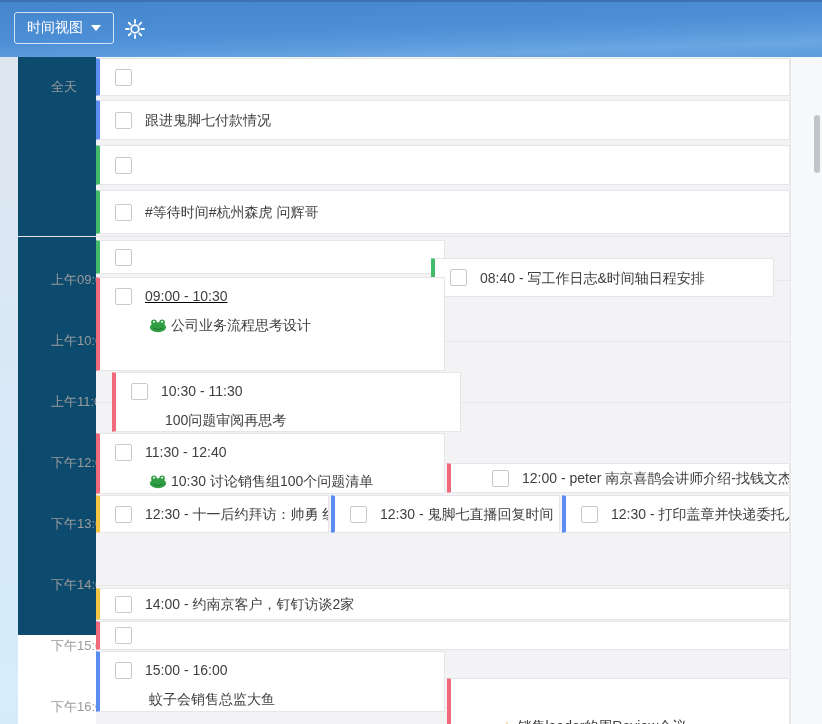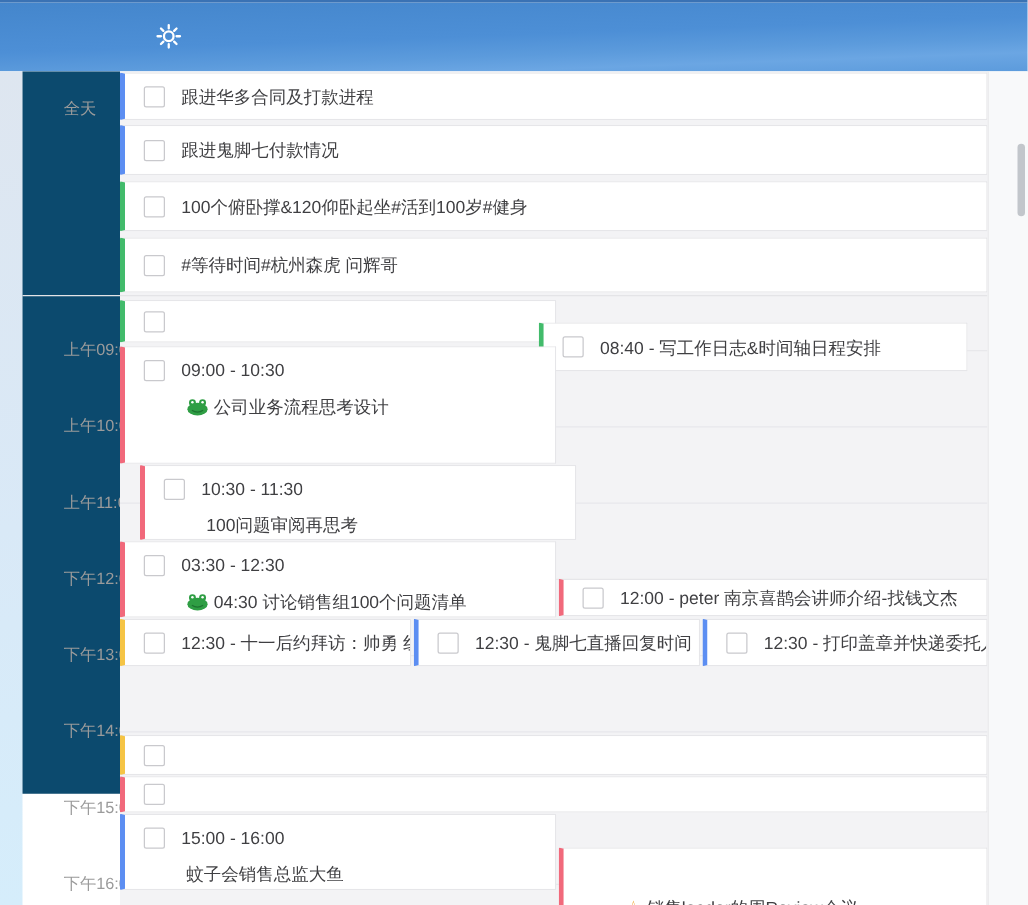--- a/index.html
+++ b/index.html
@@ -68,20 +68,24 @@
     position:absolute;left:49px;top:38px;display:flex;align-items:center;gap:4px;
     color:#3f3f42;font-size:14px;line-height:18px;white-space:nowrap;
   }
   .frog{width:18px;height:15px;display:inline-block;}
   .star{color:#f2b04a;font-size:15px;line-height:15px;}
 </style>
 </head>
 <body>
 
 <div class="topbar">
+  <div class="view-btn">
+    <span>时间视图</span>
+    <span class="caret"></span>
+  </div>
   <span class="gear">
     <svg width="22" height="22" viewBox="0 0 24 24" fill="none" stroke="#ffffff" stroke-width="2" stroke-linecap="round">
       <circle cx="12" cy="12" r="4.2"></circle>
       <path d="M12 2.2v3 M12 18.8v3 M2.2 12h3 M18.8 12h3 M5.2 5.2l2.1 2.1 M16.7 16.7l2.1 2.1 M18.8 5.2l-2.1 2.1 M7.3 16.7l-2.1 2.1"></path>
     </svg>
   </span>
 </div>
 
 <div class="content">
   <div class="left-strip"></div>
@@ -103,53 +107,51 @@
     <div class="hour-line" style="top: 406px;"></div>
     <div class="hour-line" style="top: 467px;"></div>
     <div class="hour-line" style="top: 528px;"></div>
     <div class="hour-line" style="top: 589px;"></div>
     <div class="hour-line" style="top: 650px;"></div>
     <div class="section-line" style="top: 179px;"></div>
     <div>
       <div class="event-card" style="left: 96px; top: 1px; width: 694px; height: 38px; border-left-color: rgb(92, 142, 242);">
         <div class="ev-row">
           <span class="checkbox"></span>
-          <span class="ev-text">跟进华多合同及打款进程</span>
         </div>
       </div>
       <div class="event-card" style="left: 96px; top: 43px; width: 694px; height: 40px; border-left-color: rgb(92, 142, 242);">
         <div class="ev-row">
           <span class="checkbox"></span>
           <span class="ev-text">跟进鬼脚七付款情况</span>
         </div>
       </div>
       <div class="event-card" style="left: 96px; top: 88px; width: 694px; height: 40px; border-left-color: rgb(66, 187, 107);">
         <div class="ev-row">
           <span class="checkbox"></span>
-          <span class="ev-text">100个俯卧撑&amp;120仰卧起坐#活到100岁#健身</span>
         </div>
       </div>
       <div class="event-card" style="left: 96px; top: 133px; width: 694px; height: 44px; border-left-color: rgb(66, 187, 107);">
         <div class="ev-row">
           <span class="checkbox"></span>
           <span class="ev-text">#等待时间#杭州森虎 问辉哥</span>
         </div>
       </div>
       <div class="event-card" style="left: 96px; top: 183px; width: 349px; height: 34px; border-left-color: rgb(66, 187, 107);">
         <div class="ev-row">
           <span class="checkbox"></span>
         </div>
       </div>
       <div class="event-card" style="left: 431px; top: 201px; width: 343px; height: 39px; border-left-color: rgb(66, 187, 107);">
         <div class="ev-row">
           <span class="checkbox"></span>
           <span class="ev-text">08:40 - 写工作日志&amp;时间轴日程安排</span>
         </div>
       </div>
-      <div class="event-card" style="left: 96px; top: 220px; width: 349px; height: 94px; border-left-color: rgb(241, 105, 123);">
+      <div class="event-card" style="left: 96px; top: 220px; width: 349px; height: 94px; border-left-color: rgb(241, 105, 123); text-decoration: underline;">
         <div class="ev-row two">
           <span class="checkbox"></span>
           <span class="ev-text">09:00 - 10:30</span>
         </div>
         <div class="ev-line2">
           <span class="frog"><svg width="18" height="15" viewBox="0 0 20 16">
               <circle cx="5.5" cy="4.3" r="3.1" fill="#2f9e44"></circle>
               <circle cx="14.5" cy="4.3" r="3.1" fill="#2f9e44"></circle>
               <ellipse cx="10" cy="10" rx="9" ry="5.6" fill="#2f9e44"></ellipse>
               <circle cx="5.5" cy="3.9" r="1.1" fill="#fff"></circle>
@@ -164,35 +166,35 @@
           <span class="checkbox"></span>
           <span class="ev-text">10:30 - 11:30</span>
         </div>
         <div class="ev-line2">
           <span>100问题审阅再思考</span>
         </div>
       </div>
       <div class="event-card" style="left: 96px; top: 376px; width: 349px; height: 61px; border-left-color: rgb(241, 105, 123);">
         <div class="ev-row two">
           <span class="checkbox"></span>
-          <span class="ev-text">03:30 - 12:30</span>
+          <span class="ev-text">11:30 - 12:40</span>
         </div>
         <div class="ev-line2">
           <span class="frog"><svg width="18" height="15" viewBox="0 0 20 16">
               <circle cx="5.5" cy="4.3" r="3.1" fill="#2f9e44"></circle>
               <circle cx="14.5" cy="4.3" r="3.1" fill="#2f9e44"></circle>
               <ellipse cx="10" cy="10" rx="9" ry="5.6" fill="#2f9e44"></ellipse>
               <circle cx="5.5" cy="3.9" r="1.1" fill="#fff"></circle>
               <circle cx="14.5" cy="3.9" r="1.1" fill="#fff"></circle>
               <path d="M5 11 q5 3.2 10 0" stroke="#1d7330" stroke-width="1.1" fill="none"></path>
             </svg></span>
-          <span>04:30 讨论销售组100个问题清单</span>
-        </div>
-      </div>
-      <div class="event-card" style="left: 447px; top: 406px; width: 343px; height: 30px; border-left-color: rgb(241, 105, 123);">
+          <span>10:30 讨论销售组100个问题清单</span>
+        </div>
+      </div>
+      <div class="event-card" style="left: 447px; top: 406px; width: 343px; height: 30px; border-left-color: rgb(241, 105, 123); padding-left: 26px;">
         <div class="ev-row">
           <span class="checkbox"></span>
           <span class="ev-text">12:00 - peter 南京喜鹊会讲师介绍-找钱文杰</span>
         </div>
       </div>
       <div class="event-card" style="left: 96px; top: 438px; width: 233px; height: 38px; border-left-color: rgb(245, 196, 69);">
         <div class="ev-row">
           <span class="checkbox"></span>
           <span class="ev-text">12:30 - 十一后约拜访：帅勇 红...</span>
         </div>
@@ -205,20 +207,21 @@
       </div>
       <div class="event-card" style="left: 562px; top: 438px; width: 228px; height: 38px; border-left-color: rgb(92, 142, 242);">
         <div class="ev-row">
           <span class="checkbox"></span>
           <span class="ev-text">12:30 - 打印盖章并快递委托人...</span>
         </div>
       </div>
       <div class="event-card" style="left: 96px; top: 531px; width: 694px; height: 32px; border-left-color: rgb(245, 196, 69);">
         <div class="ev-row">
           <span class="checkbox"></span>
+          <span class="ev-text">14:00 - 约南京客户，钉钉访谈2家</span>
         </div>
       </div>
       <div class="event-card" style="left: 96px; top: 564px; width: 694px; height: 29px; border-left-color: rgb(241, 105, 123);">
         <div class="ev-row">
           <span class="checkbox"></span>
         </div>
       </div>
       <div class="event-card" style="left: 96px; top: 594px; width: 349px; height: 61px; border-left-color: rgb(92, 142, 242);">
         <div class="ev-row two">
           <span class="checkbox"></span>

